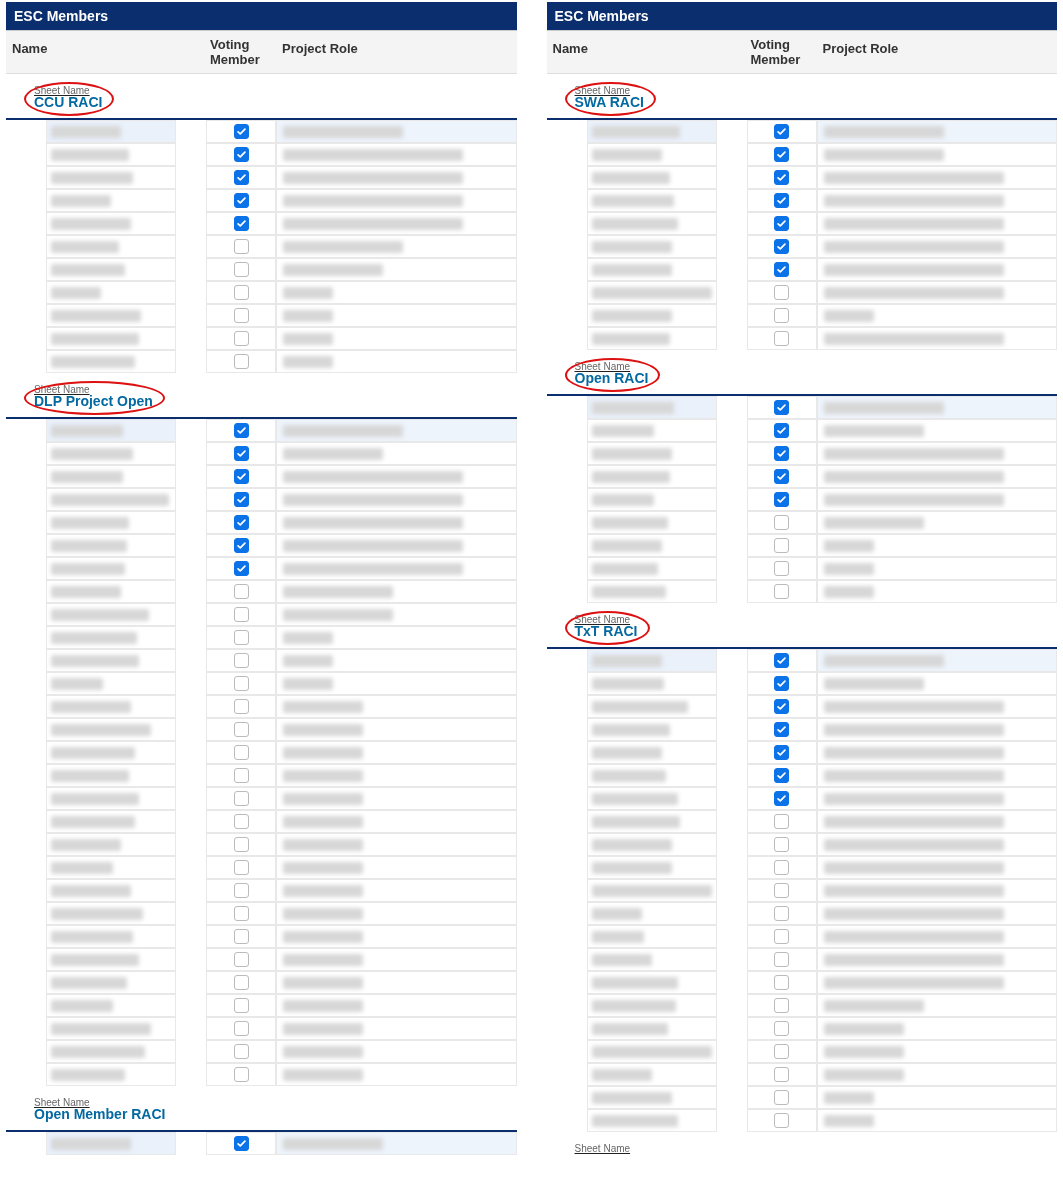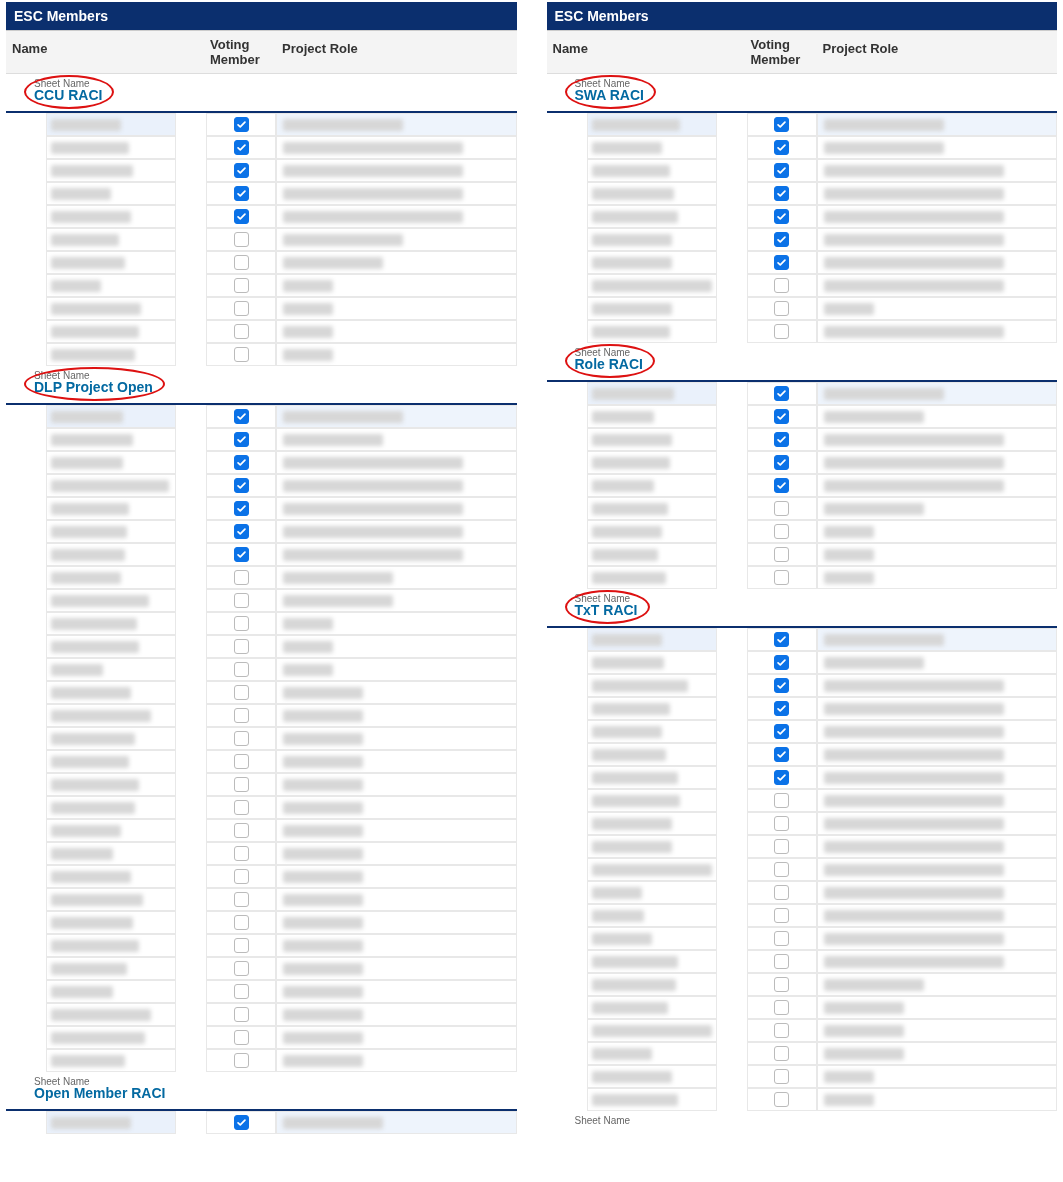--- a/index.html
+++ b/index.html
@@ -32,21 +32,22 @@
     background: #f4f4f4;
     border-bottom: 1px solid #ddd;
     font-weight: bold;
     font-size: 13px;
     color: #333;
   }
   .th-name { flex: 0 0 200px; padding: 10px 6px; }
   .th-vote { flex: 0 0 70px; padding: 6px 4px; }
   .th-role { flex: 1; padding: 10px 6px; }
   .sheet {
-    margin-top: 4px;
+    margin-top: 11px;
+    text-decoration: underline;
   }
   .sheet-label {
     font-size: 10px;
     color: #666;
     padding-left: 28px;
     margin-bottom: -2px;
   }
   .sheet-name {
     font-size: 14px;
     font-weight: bold;
@@ -838,21 +839,21 @@
             <span class="blur" style="width:78px"></span>
           </div>
           <div class="cell-gap"></div>
           <div class="cell-vote">
             <span class="cb off"></span>
           </div>
           <div class="cell-role">
             <span class="blur" style="width:180px"></span>
           </div>
         </div></div>
-      <div class="sheet"><div class="sheet-label">Sheet Name</div><div class="sheet-name circled">Role RACI</div><div class="sheet-underline"></div><div class="row">
+      <div class="sheet"><div class="sheet-label">Sheet Name</div><div class="sheet-name circled">Open RACI</div><div class="sheet-underline"></div><div class="row">
           <div class="cell-indent"></div>
           <div class="cell-name hl">
             <span class="blur" style="width:82px"></span>
           </div>
           <div class="cell-gap"></div>
           <div class="cell-vote">
             <span class="cb on">
               <svg viewBox="0 0 16 16">
                 <path d="M3 8.5 L6.2 11.5 L13 4.5" stroke="#fff" stroke-width="2.5" fill="none" stroke-linecap="round" stroke-linejoin="round"></path>
               </svg>

